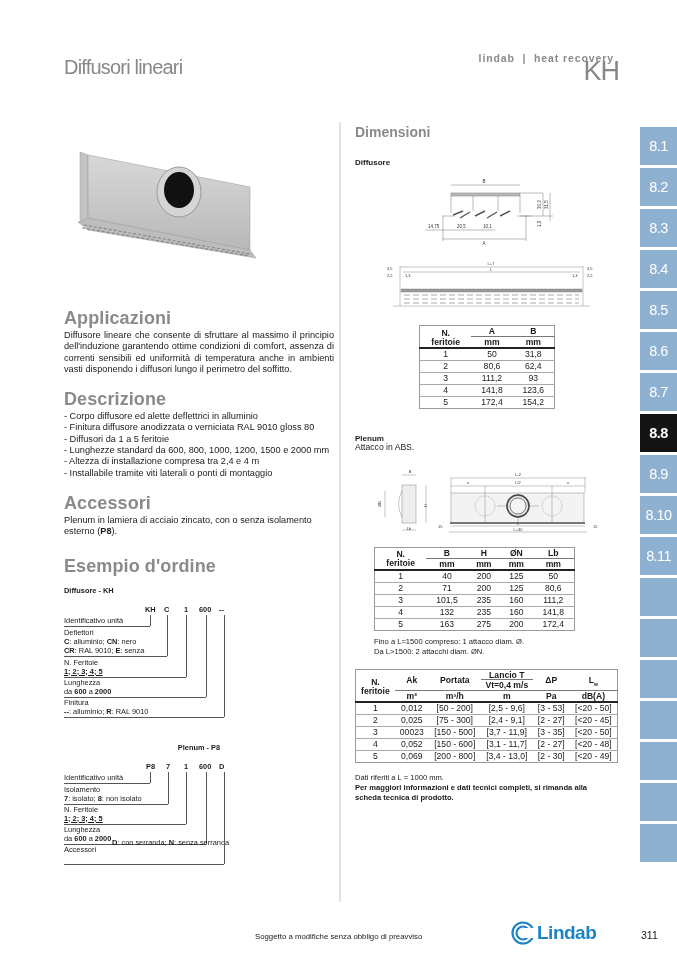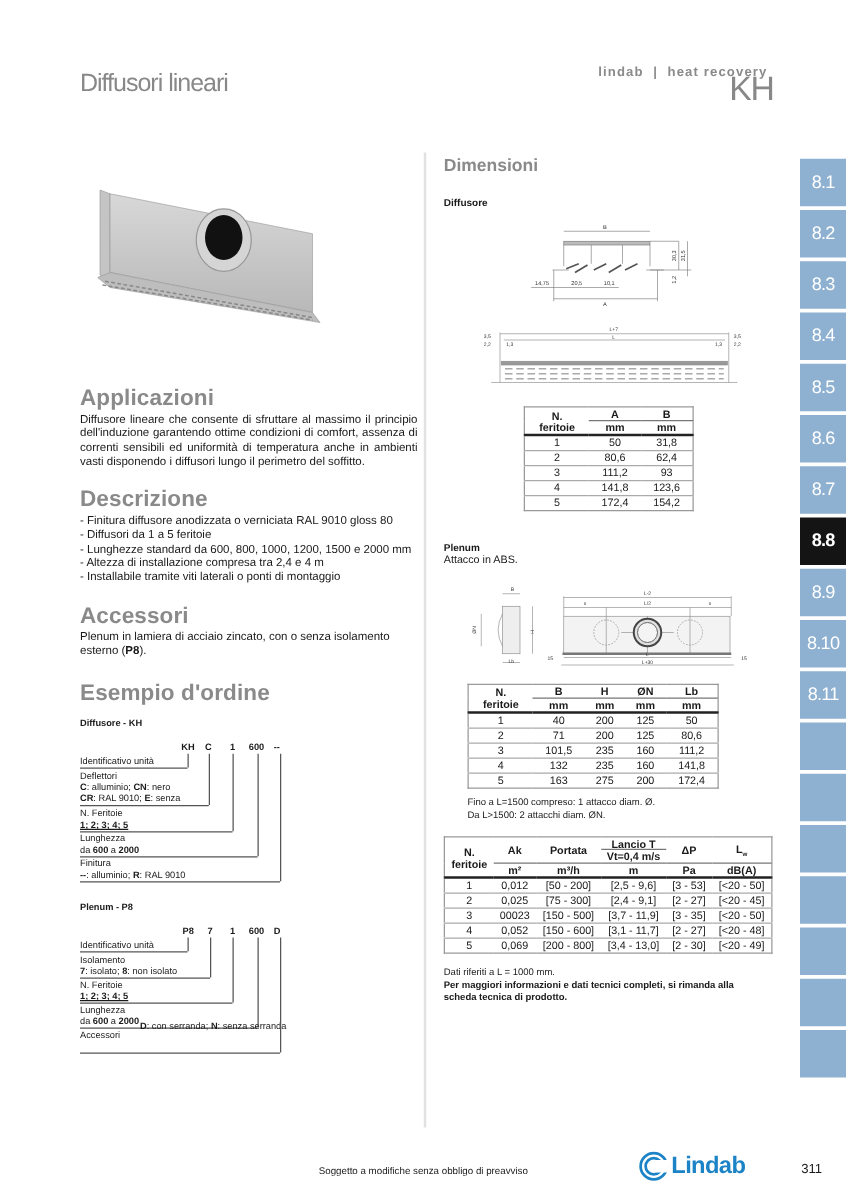--- a/index.html
+++ b/index.html
@@ -81,20 +81,21 @@
   <ellipse cx="101" cy="42" rx="22" ry="25" fill="#d5d5d5" stroke="#999"></ellipse>
   <ellipse cx="101" cy="40" rx="15" ry="18" fill="#111"></ellipse>
 </svg>
 
 <div class="left-col">
   <h2 class="h-section">Applicazioni</h2>
   <p class="para">Diffusore lineare che consente di sfruttare al massimo il principio dell'induzione garantendo ottime condizioni di comfort, assenza di correnti sensibili ed uniformità di temperatura anche in ambienti vasti disponendo i diffusori lungo il perimetro del soffitto.</p>
 
   <h2 class="h-section gap-desc">Descrizione</h2>
   <ul class="list">
+    <li>- Corpo diffusore ed alette deflettrici in alluminio</li>
     <li>- Finitura diffusore anodizzata o verniciata RAL 9010 gloss 80</li>
     <li>- Diffusori da 1 a 5 feritoie</li>
     <li>- Lunghezze standard da 600, 800, 1000, 1200, 1500 e 2000 mm</li>
     <li>- Altezza di installazione compresa tra 2,4 e 4 m</li>
     <li>- Installabile tramite viti laterali o ponti di montaggio</li>
   </ul>
 
   <h2 class="h-section gap-acc">Accessori</h2>
   <p class="para" style="text-align:left;"><span>Plenum in lamiera di acciaio zincato, con o senza isolamento esterno (</span><b>P8</b><span>).</span></p>
 
@@ -124,21 +125,21 @@
     <div class="ol" style="top:73px;">Lunghezza</div>
     <div class="ol" style="top:82px;"><span>da </span><b>600</b><span> a </span><b>2000</b></div>
     <div class="hline" style="top:92px;left:0;width:142px;"></div>
     <div class="vline" style="left:142px;top:10px;height:82px;"></div>
     <div class="ol" style="top:93px;">Finitura</div>
     <div class="ol" style="top:102px;"><b>--</b><span>: alluminio; </span><b>R</b><span>: RAL 9010</span></div>
     <div class="hline" style="top:112px;left:0;width:160px;"></div>
     <div class="vline" style="left:160px;top:10px;height:102px;"></div>
   </div>
 
-  <div class="order-sub" style="margin-top:8px;">Plenum - P8</div>
+  <div class="order-sub" style="margin-top:18px;text-align:center;">Plenum - P8</div>
 
   <div class="order-block" style="height:110px;">
     <span class="code-row" style="left:82px;top:0;">P8</span>
     <span class="code-row" style="left:102px;top:0;">7</span>
     <span class="code-row" style="left:120px;top:0;">1</span>
     <span class="code-row" style="left:135px;top:0;">600</span>
     <span class="code-row" style="left:155px;top:0;">D</span>
 
     <div class="ol" style="top:11px;">Identificativo unità</div>
     <div class="hline" style="top:21px;left:0;width:86px;"></div>

